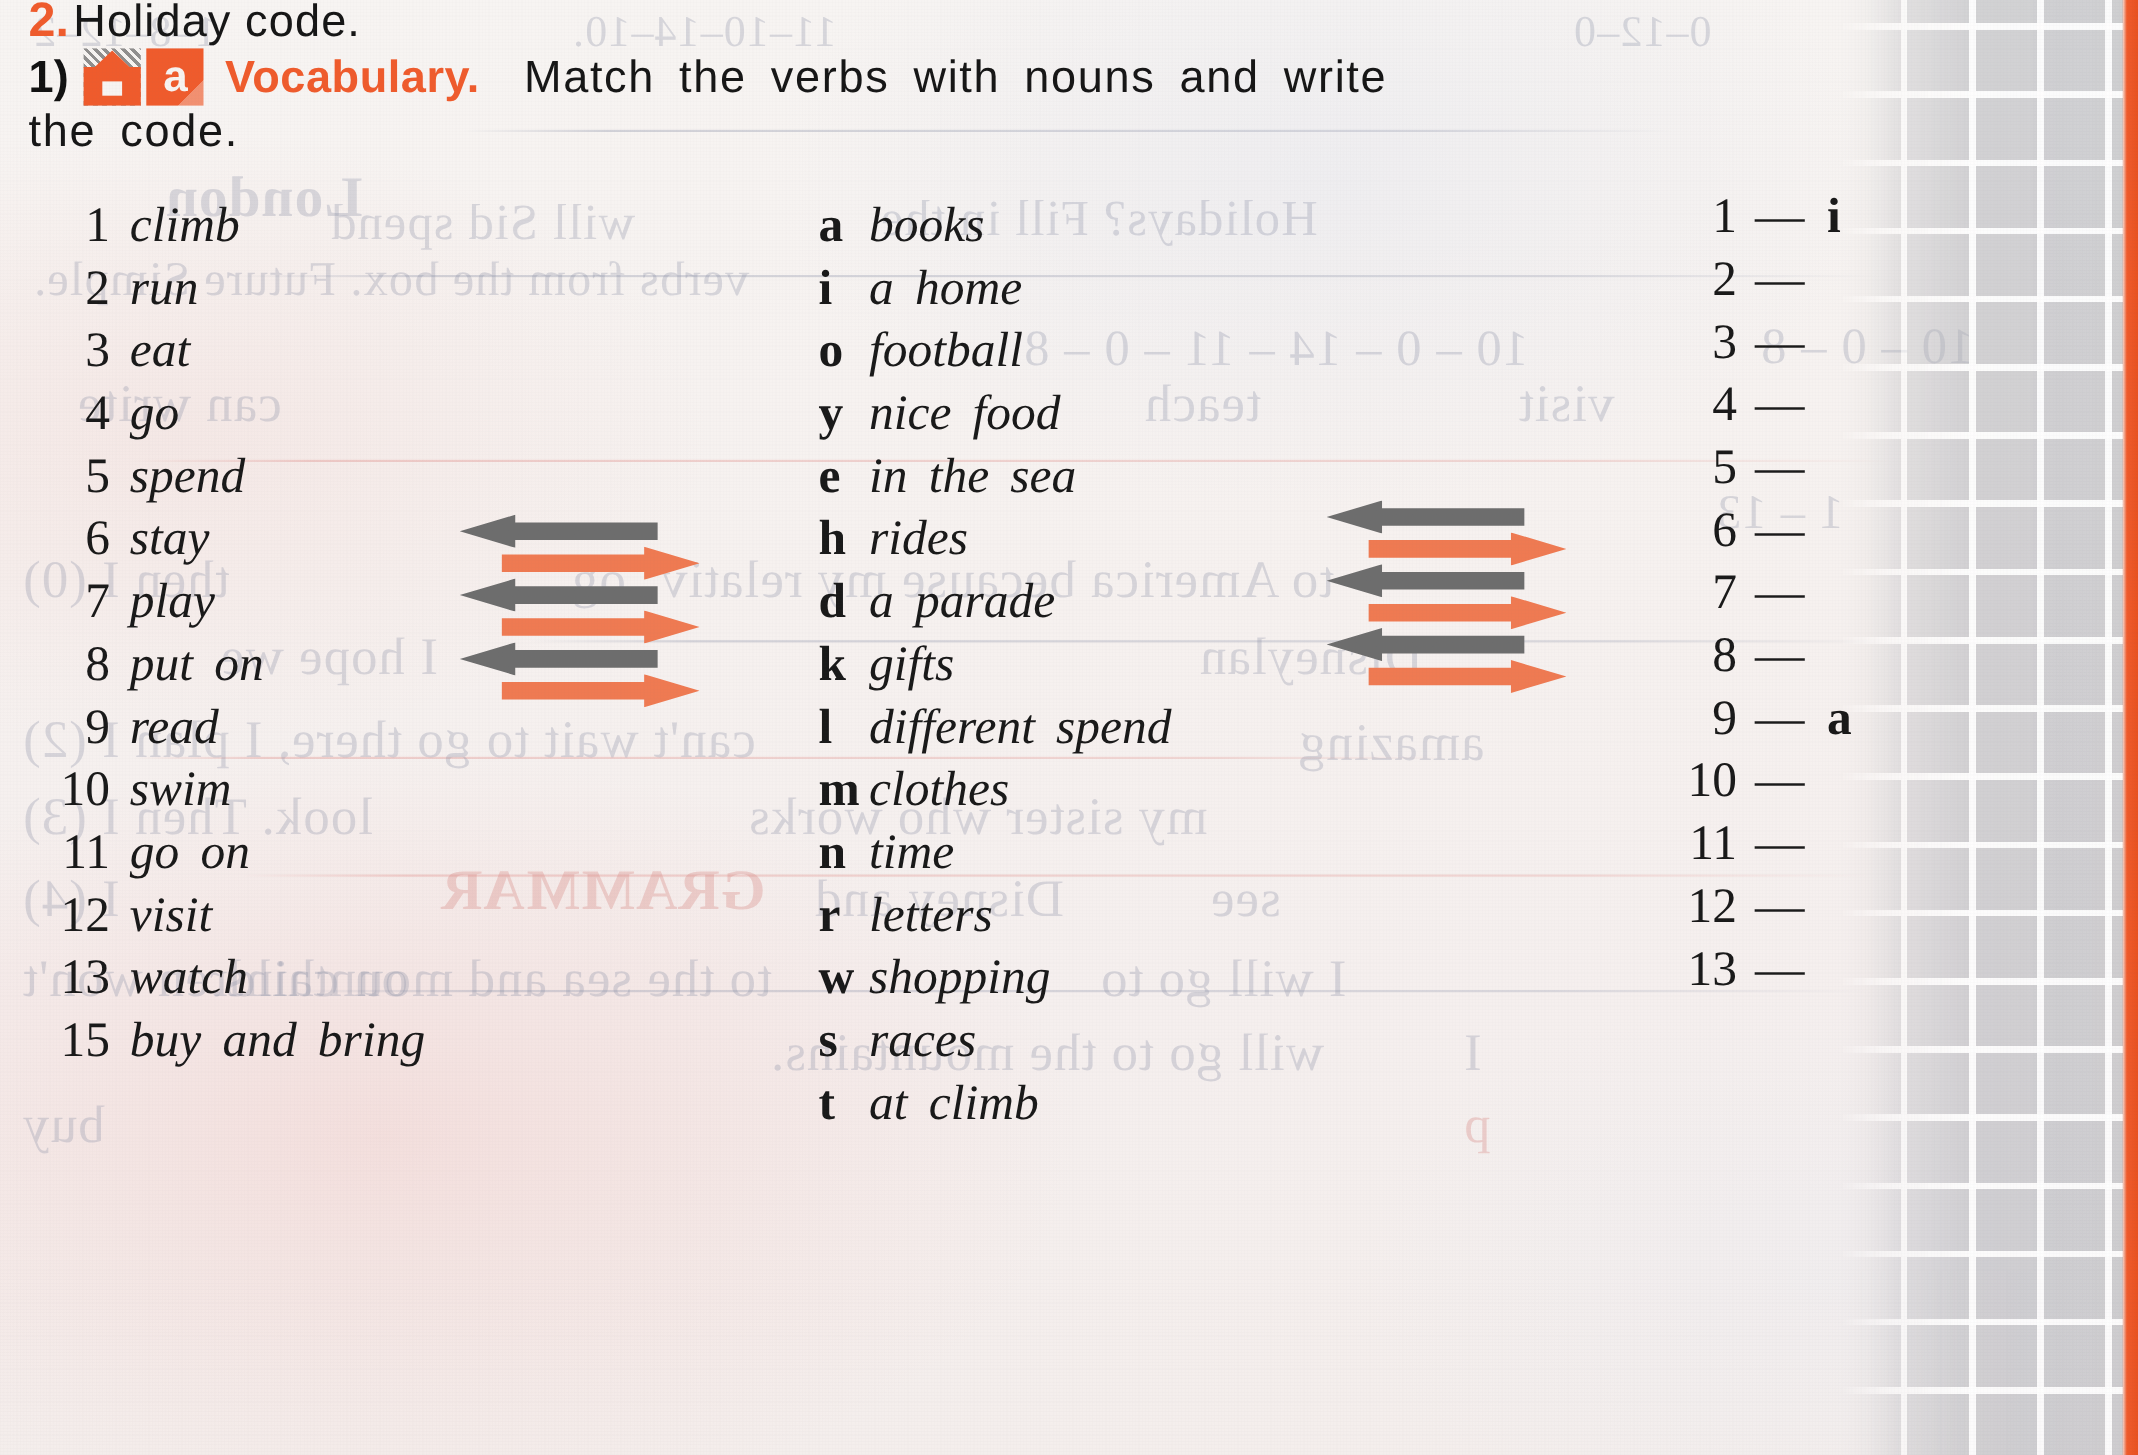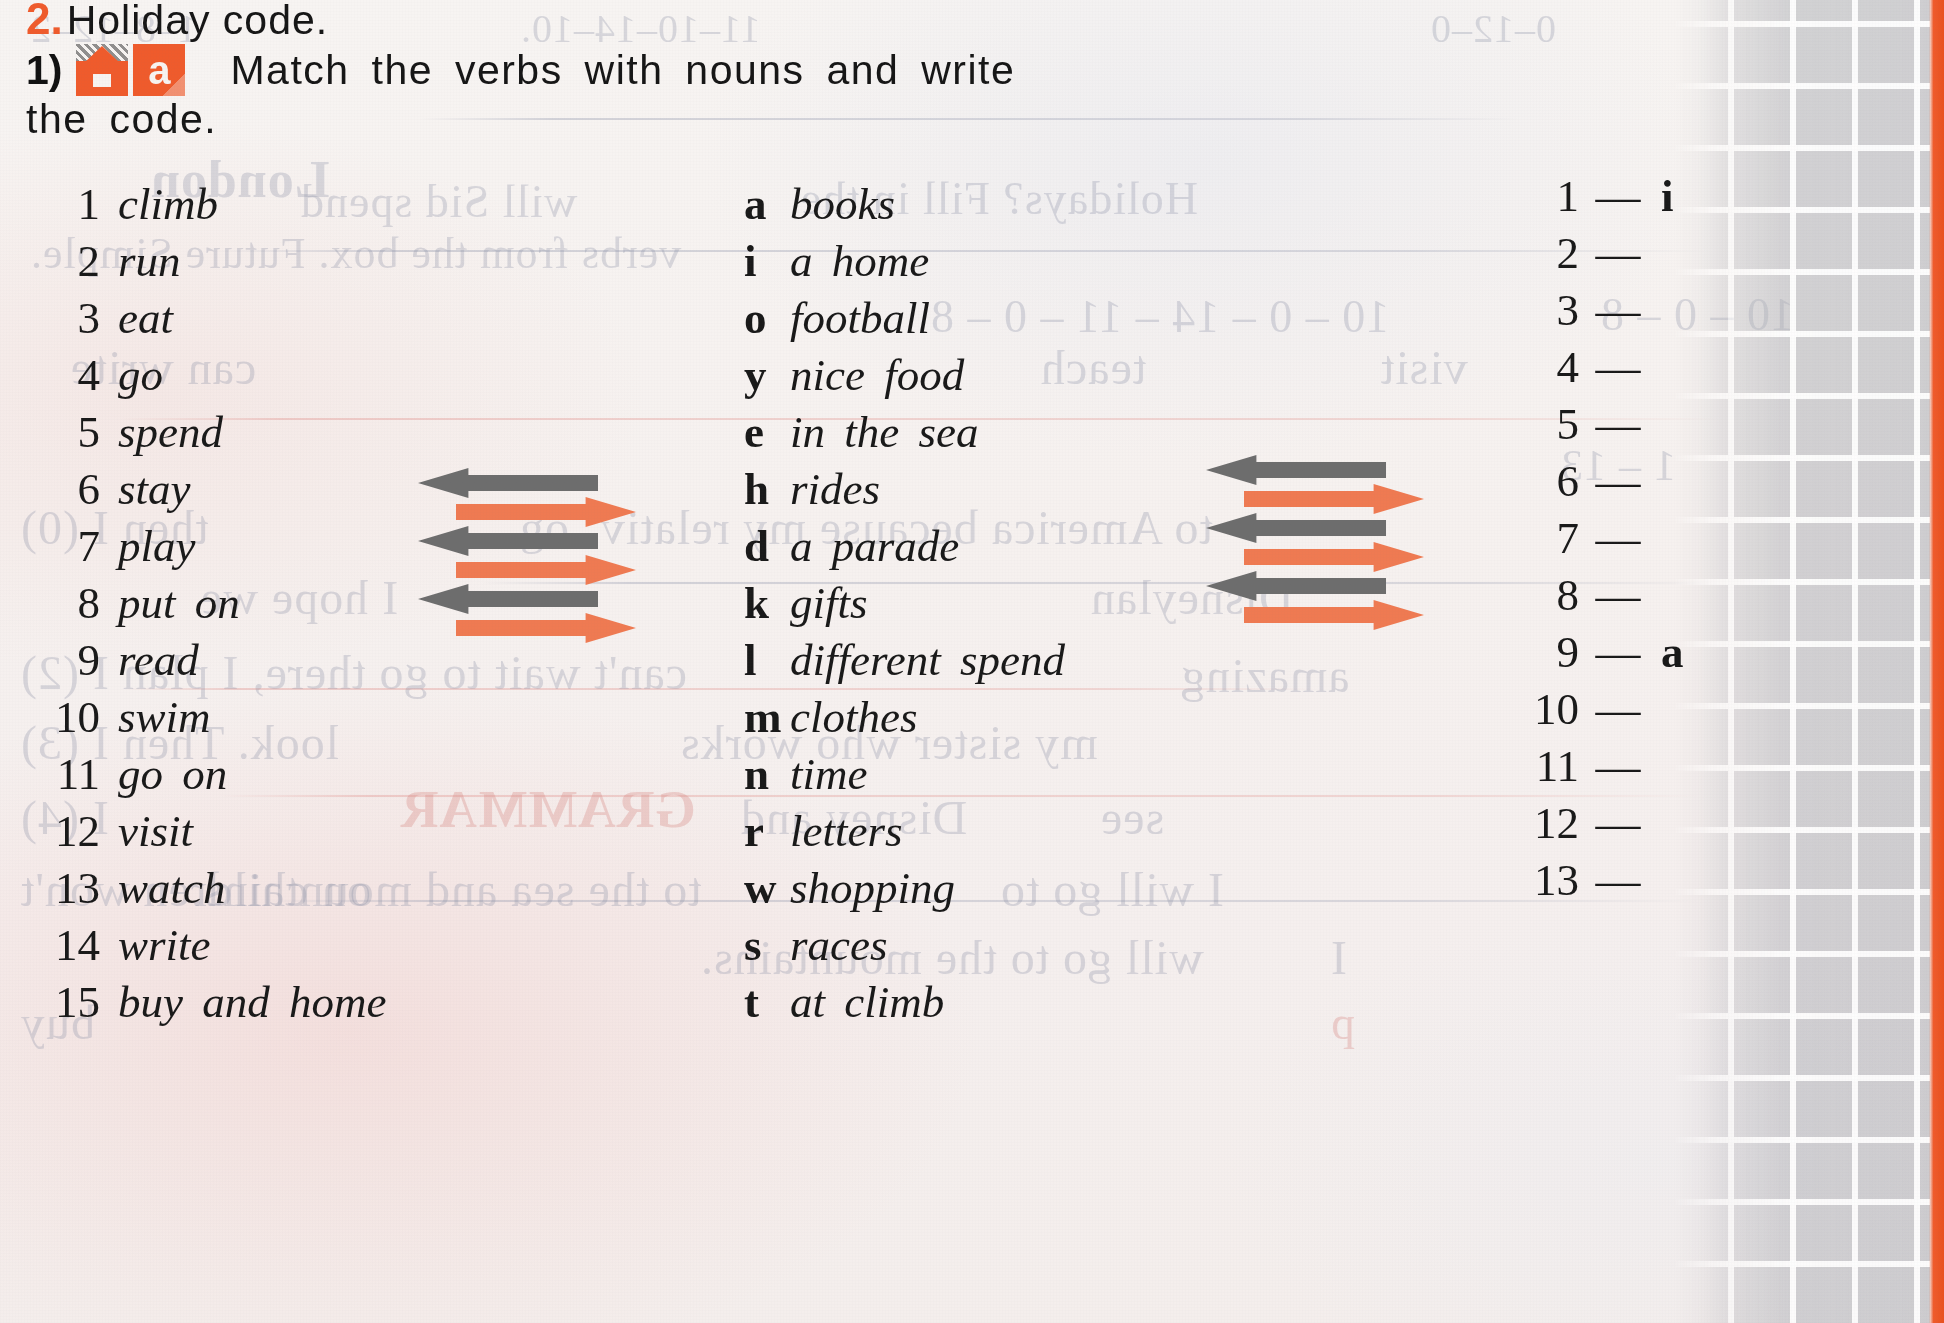--- a/index.html
+++ b/index.html
@@ -283,20 +283,21 @@
     <div style="position:absolute;left:0;top:-6px;white-space:nowrap;">
       <span class="task-num">2.</span>
       <span class="task-title">Holiday code.</span>
     </div>
   </div>
 
   <div id="line2">
     <span class="sub-num">1)</span>
     <span class="icon-box house"></span>
     <span class="icon-box letter">a</span>
+    <span class="vocab-label">Vocabulary.</span>
     <span class="instr">Match the verbs with nouns and write</span>
   </div>
 
   <div id="line3">the code.</div>
 
   <div id="verbs">
       <div class="row">
         <span class="idx">1</span>
         <span class="txt">climb</span>
       </div>
@@ -342,26 +343,22 @@
       </div>
       <div class="row">
         <span class="idx">12</span>
         <span class="txt">visit</span>
       </div>
       <div class="row">
         <span class="idx">13</span>
         <span class="txt">watch</span>
       </div>
       <div class="row">
-        <span class="idx">14</span>
-        <span class="txt">write</span>
-      </div>
-      <div class="row">
         <span class="idx">15</span>
-        <span class="txt">buy and home</span>
+        <span class="txt">buy and bring</span>
       </div>
     </div>
 
   <div id="nouns">
       <div class="row">
         <span class="key">a</span>
         <span class="txt">books</span>
       </div>
       <div class="row">
         <span class="key">i</span>

